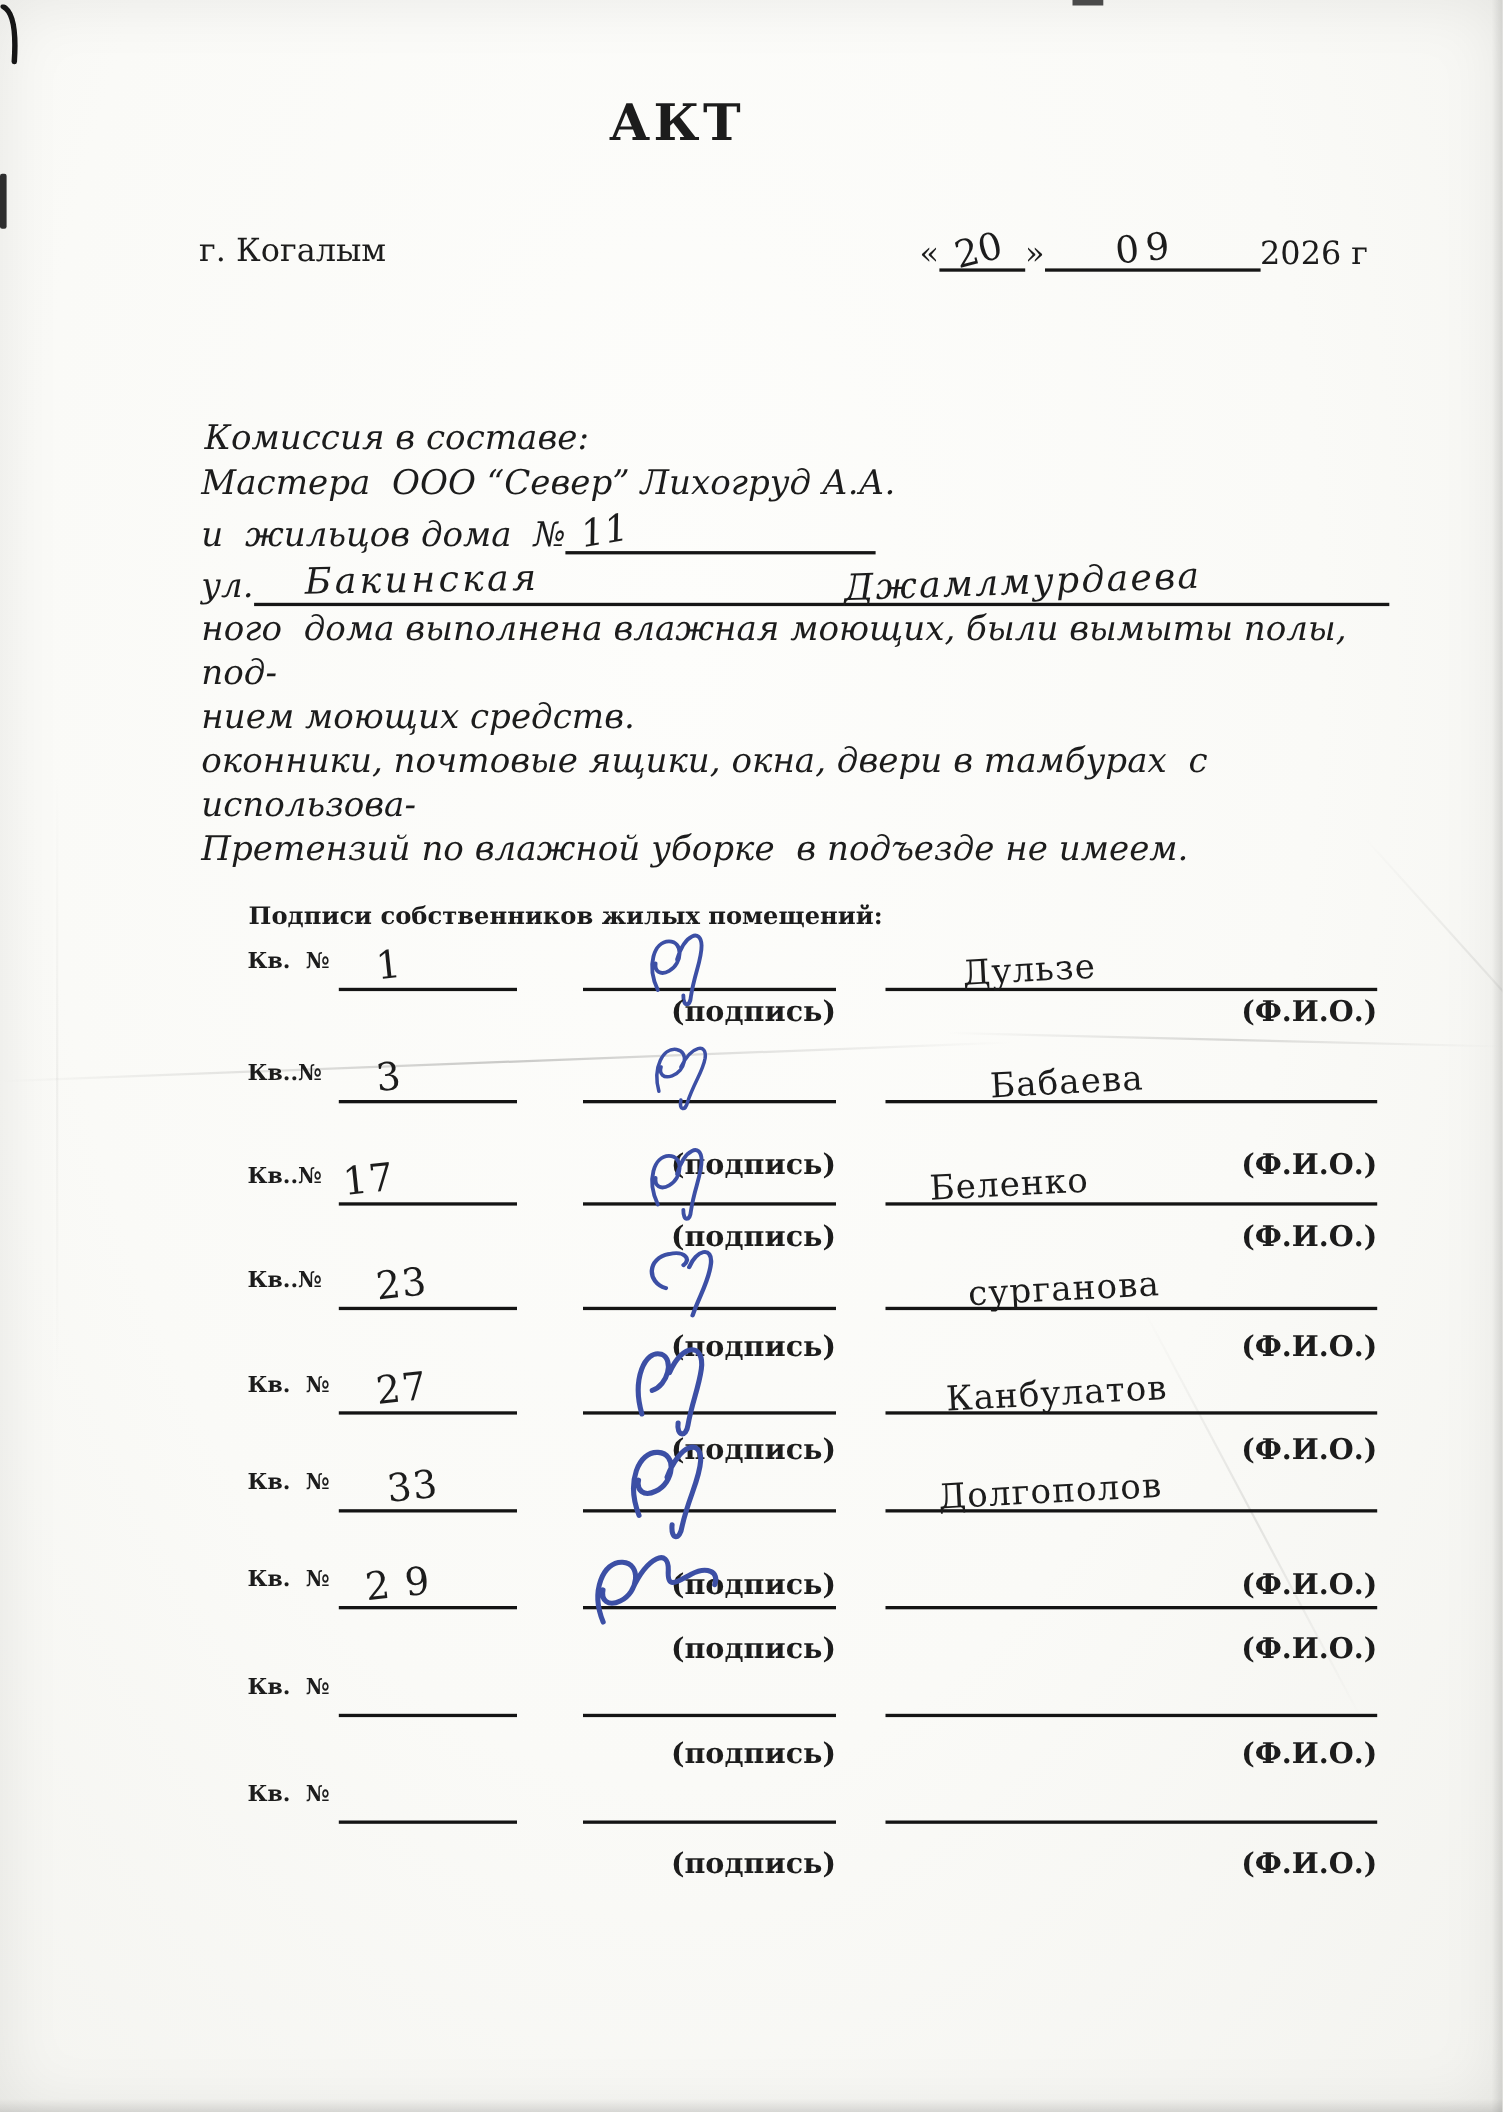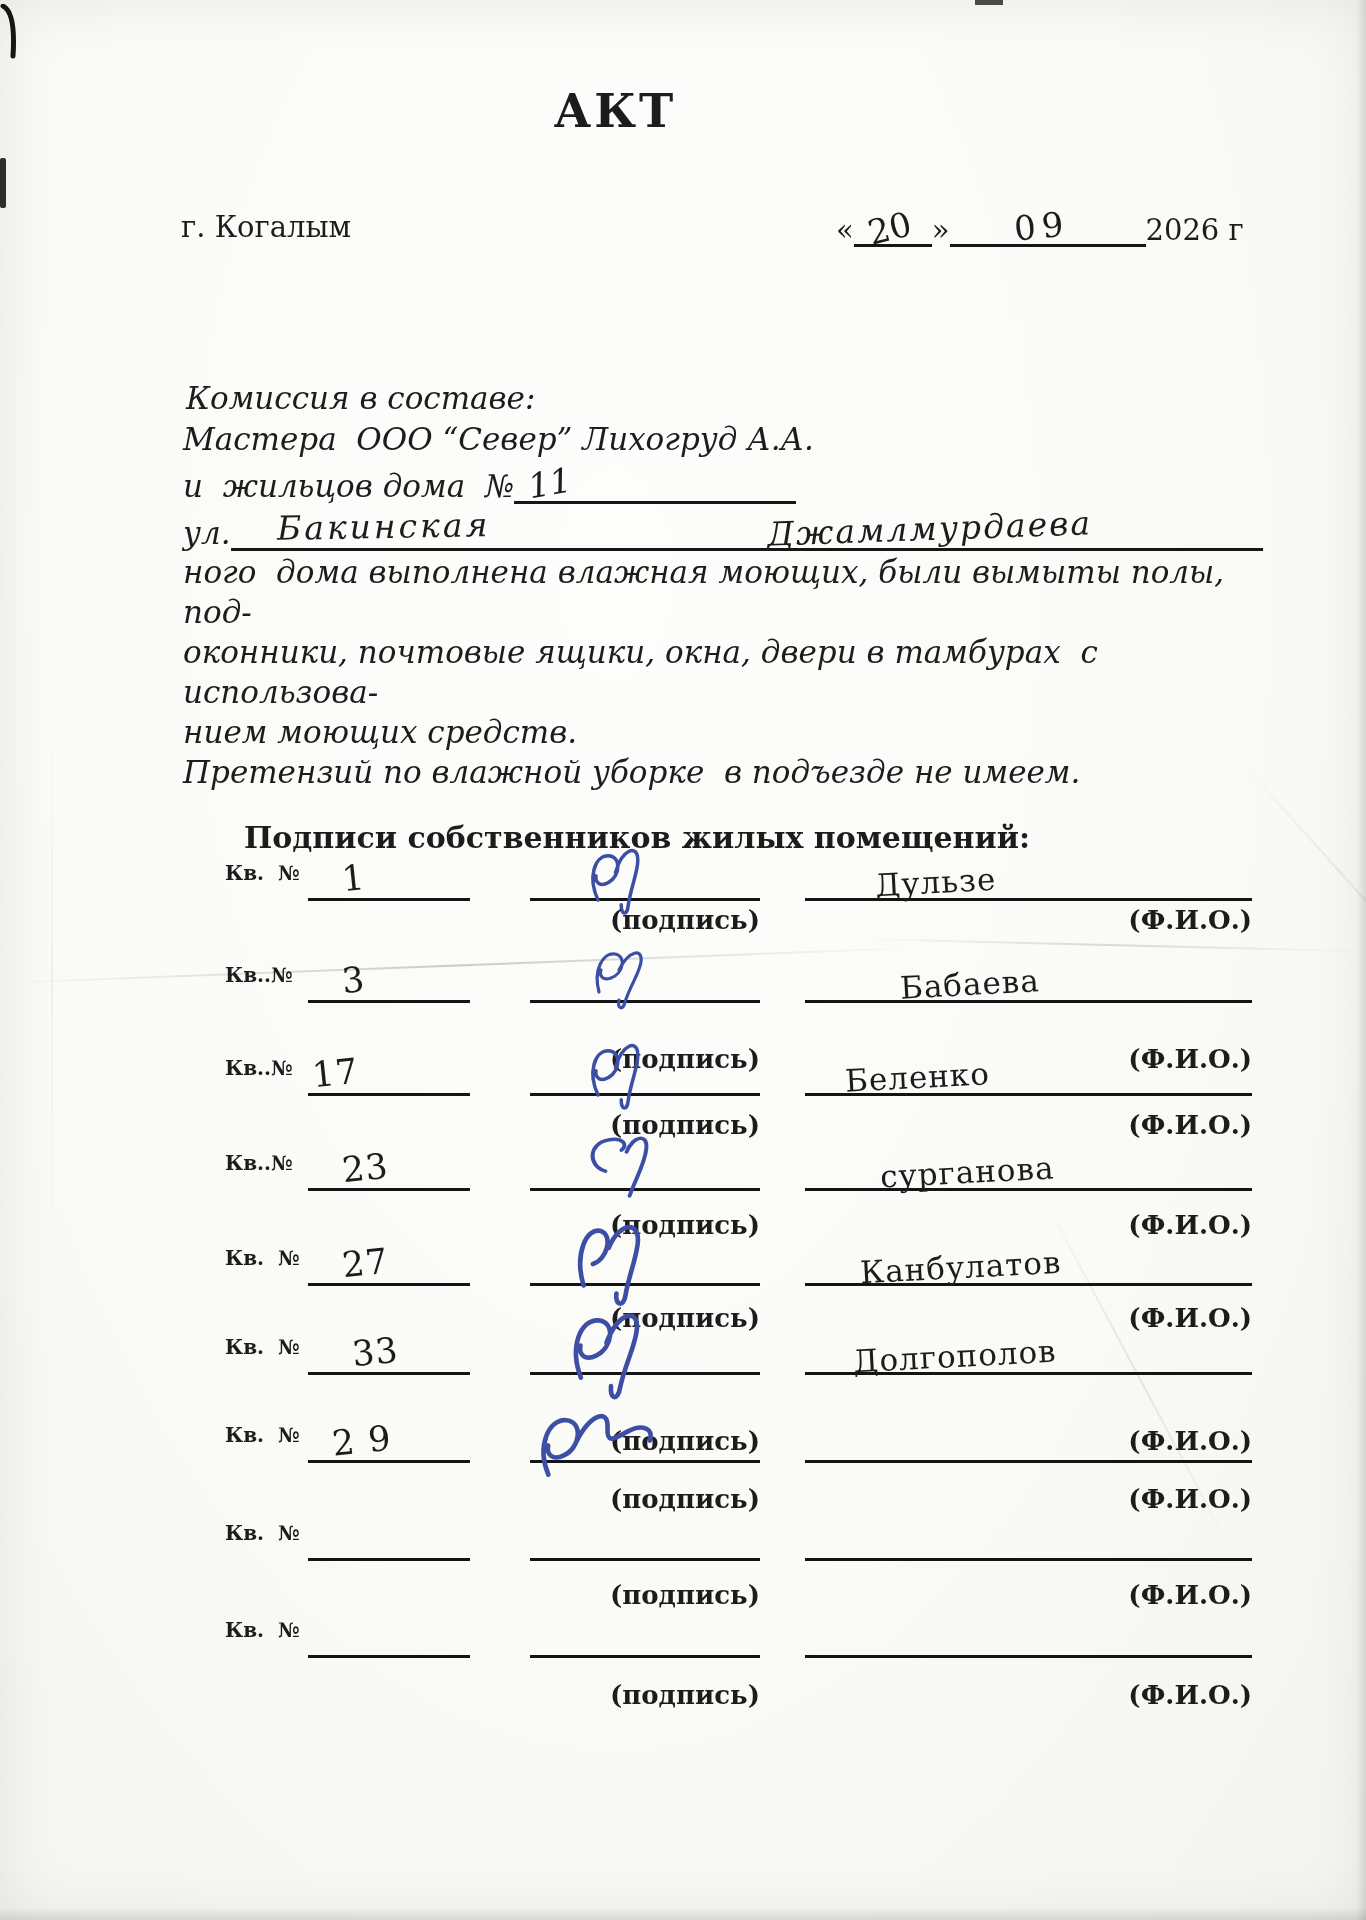--- a/index.html
+++ b/index.html
@@ -26,21 +26,21 @@
   .l1{top:380px;left:186px;}
   .l2{top:421px;left:183px;}
   .l3{top:463px;left:183px;white-space:nowrap;}
   .numline{display:inline-block;width:282px;height:38px;border-bottom:3px solid #161616;position:relative;vertical-align:bottom;}
   .ink-house{position:absolute;left:14px;bottom:-2px;font-size:34px;transform:rotate(-10deg);}
   .l4{top:508px;left:183px;white-space:nowrap;}
   .streetline{display:inline-block;width:1032px;height:40px;border-bottom:3px solid #161616;position:relative;vertical-align:bottom;}
   .ink-street{position:absolute;left:46px;bottom:2px;font-size:33px;letter-spacing:3px;transform:rotate(-1deg);}
   .ink-street2{position:absolute;left:536px;bottom:0px;font-size:33px;letter-spacing:2px;transform:rotate(-2deg);}
   .bodytext{top:552px;left:183px;width:1100px;font-size:31px;font-style:italic;line-height:40px;}
-  .heading{top:820px;left:244px;font-size:30px;font-weight:bold;}
+  .heading{top:820px;left:226px;font-size:22px;font-weight:bold;}
   
   .row{position:absolute;left:0;width:1366px;height:118px;}
   .rl{position:absolute;left:225px;top:16px;font-size:20px;font-weight:bold;white-space:pre;}
   .numcol{position:absolute;left:308px;top:0;width:162px;height:53px;border-bottom:3px solid #141414;}
   .ink-apt{position:absolute;left:var(--nx,34px);bottom:0px;font-size:35px;letter-spacing:var(--nls,1px);transform:rotate(-6deg);}
   .sigcol{position:absolute;left:530px;top:0;width:230px;height:53px;border-bottom:3px solid #141414;}
   .fiocol{position:absolute;left:805px;top:0;width:447px;height:53px;border-bottom:3px solid #141414;}
   .ink-fio{position:absolute;left:var(--fx,55px);bottom:-2px;font-size:31px;letter-spacing:1px;transform:rotate(-3deg);white-space:nowrap;}
   .sub-sig{position:absolute;left:530px;top:var(--sub,60px);width:230px;text-align:right;font-size:26px;font-weight:bold;}
   .sub-fio{position:absolute;left:805px;top:var(--sub,60px);width:447px;text-align:right;font-size:26px;font-weight:bold;}
@@ -85,22 +85,22 @@
   <div class="abs city">г. Когалым</div>
   <div class="abs dateline"><span>«</span><span class="dline day"><span class="ink ink-day">20</span></span><span>»</span><span class="dline month"><span class="ink ink-month">09</span></span><span class="pre">2026 г</span></div>
 
   <div class="abs intro l2 pre">Мастера  ООО “Север” Лихогруд А.А.</div>
   <div class="abs intro l1 pre">Комиссия в составе:</div>
   <div class="abs intro l3"><span class="pre">и  жильцов дома  №</span><span class="numline"><span class="ink ink-house">11</span></span></div>
   <div class="abs intro l4"><span class="pre">ул.</span><span class="streetline"><span class="ink ink-street">Бакинская</span><span class="ink ink-street2">Джамлмурдаева</span></span></div>
 
   <div class="abs bodytext">
     <div class="pre">ного  дома выполнена влажная моющих, были вымыты полы, под-</div>
+    <div class="pre">нием моющих средств.</div>
     <div class="pre">оконники, почтовые ящики, окна, двери в тамбурах  с использова-</div>
-    <div class="pre">нием моющих средств.</div>
     <div class="pre">Претензий по влажной уборке  в подъезде не имеем.</div>
   </div>
 
   <div class="abs heading">Подписи собственников жилых помещений:</div>
 
   <div class="row" style="top:845px;--sub:60px">
     <span class="rl">Кв.  №</span>
     <span class="numcol">
         <span class="ink ink-apt">1</span>
       </span>

